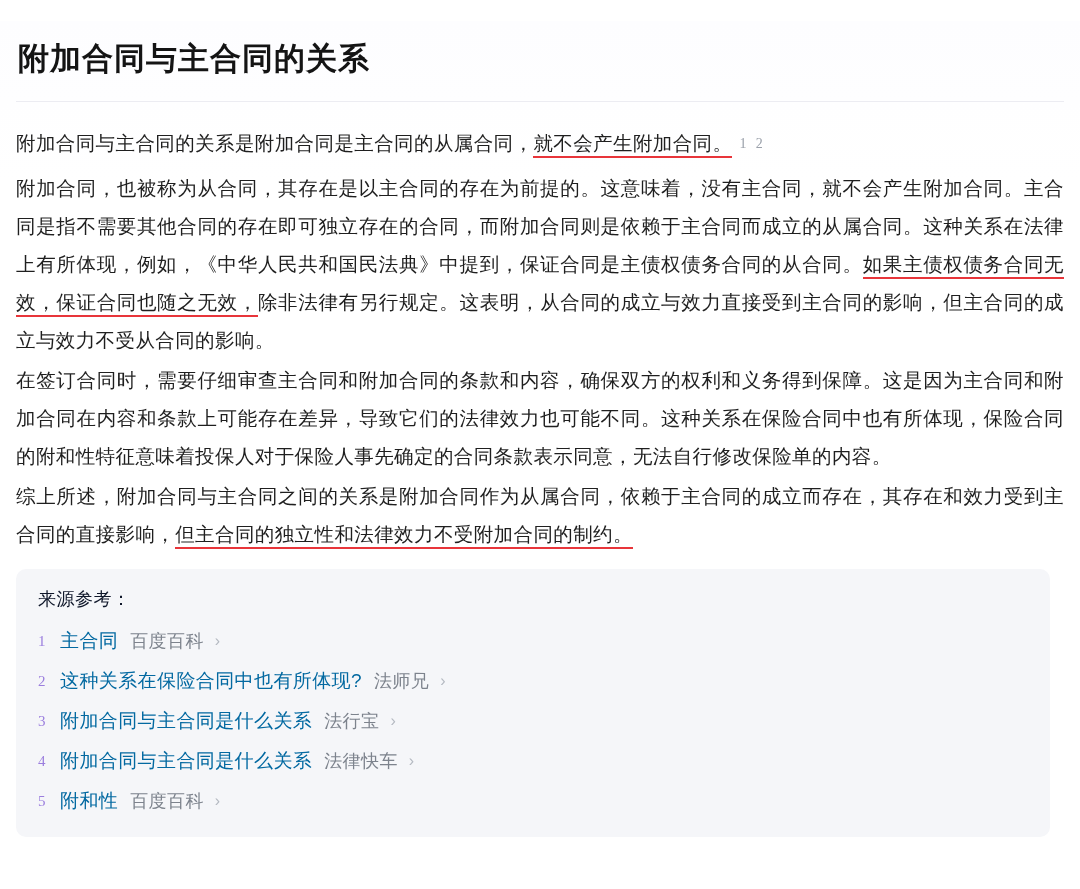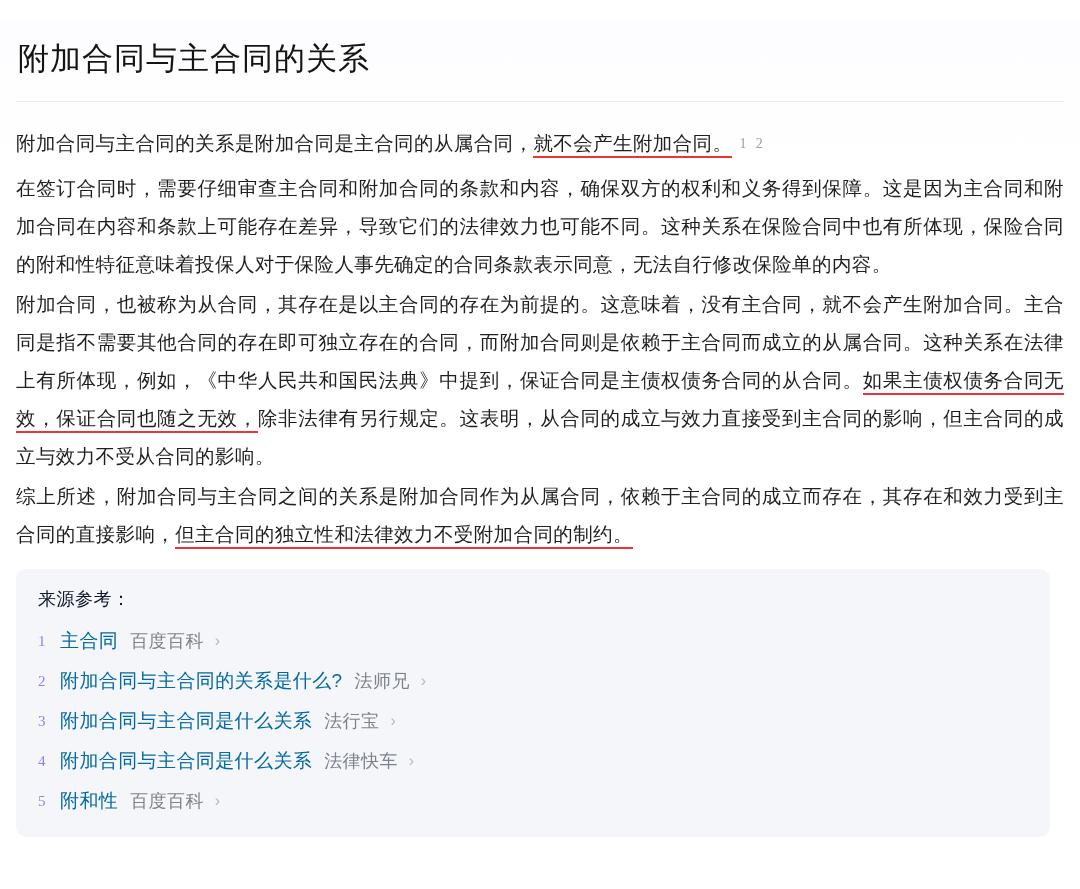--- a/index.html
+++ b/index.html
@@ -17,21 +17,21 @@
   .page {
     position: relative;
     width: 1080px;
     height: 889px;
     background: linear-gradient(180deg, #fdfdff 0%, #ffffff 18%);
     box-sizing: border-box;
     padding: 0 16px;
   }
   .title {
     font-size: 31px;
-    font-weight: 400;
+    font-weight: 700;
     letter-spacing: 1px;
     color: #141414;
     padding-top: 18px;
     padding-left: 2px;
     line-height: 1.3;
   }
   .divider {
     margin-top: 22px;
     height: 1px;
     background: #ececf2;
@@ -121,46 +121,46 @@
 
   <div class="divider"></div>
 
   <div class="answer">
 
     <p class="para lead">
       <span>附加合同与主合同的关系是附加合同是主合同的从属合同，</span><span class="hl">就不会产生附加合同。</span><span class="refmark">1</span><span class="refmark">2</span>
     </p>
 
     <p class="para">
-      <span>在签订合同时，需要仔细审查主合同和附加合同的条款和内容，确保双方的权利和义务得到保障。这是因为主合同和附加合同在内容和条款上可能存在差异，导致它们的法律效力也可能不同。这种关系在保险合同中也有所体现，保险合同的附和性特征意味着投保人对于保险人事先确定的合同条款表示同意，无法自行修改保险单的内容。</span>
+      <span>附加合同，也被称为从合同，其存在是以主合同的存在为前提的。这意味着，没有主合同，就不会产生附加合同。主合同是指不需要其他合同的存在即可独立存在的合同，而附加合同则是依赖于主合同而成立的从属合同。这种关系在法律上有所体现，例如，《中华人民共和国民法典》中提到，保证合同是主债权债务合同的从合同。</span><span class="hl">如果主债权债务合同无效，保证合同也随之无效，</span><span>除非法律有另行规定。这表明，从合同的成立与效力直接受到主合同的影响，但主合同的成立与效力不受从合同的影响。</span>
     </p>
 
     <p class="para">
-      <span>附加合同，也被称为从合同，其存在是以主合同的存在为前提的。这意味着，没有主合同，就不会产生附加合同。主合同是指不需要其他合同的存在即可独立存在的合同，而附加合同则是依赖于主合同而成立的从属合同。这种关系在法律上有所体现，例如，《中华人民共和国民法典》中提到，保证合同是主债权债务合同的从合同。</span><span class="hl">如果主债权债务合同无效，保证合同也随之无效，</span><span>除非法律有另行规定。这表明，从合同的成立与效力直接受到主合同的影响，但主合同的成立与效力不受从合同的影响。</span>
+      <span>在签订合同时，需要仔细审查主合同和附加合同的条款和内容，确保双方的权利和义务得到保障。这是因为主合同和附加合同在内容和条款上可能存在差异，导致它们的法律效力也可能不同。这种关系在保险合同中也有所体现，保险合同的附和性特征意味着投保人对于保险人事先确定的合同条款表示同意，无法自行修改保险单的内容。</span>
     </p>
 
     <p class="para">
       <span>综上所述，附加合同与主合同之间的关系是附加合同作为从属合同，依赖于主合同的成立而存在，其存在和效力受到主合同的直接影响，</span><span class="hl">但主合同的独立性和法律效力不受附加合同的制约。</span>
     </p>
 
   </div>
 
   <div class="sources">
     <div class="sources-title">来源参考：</div>
 
     <div class="src-row">
       <span class="src-idx">1</span>
       <span class="src-title">主合同</span>
       <span class="src-site">百度百科</span>
       <span class="chev">›</span>
     </div>
 
     <div class="src-row">
       <span class="src-idx">2</span>
-      <span class="src-title">附加合同与主合同的关系是什么?</span>
+      <span class="src-title">这种关系在保险合同中也有所体现?</span>
       <span class="src-site">法师兄</span>
       <span class="chev">›</span>
     </div>
 
     <div class="src-row">
       <span class="src-idx">3</span>
       <span class="src-title">附加合同与主合同是什么关系</span>
       <span class="src-site">法行宝</span>
       <span class="chev">›</span>
     </div>

